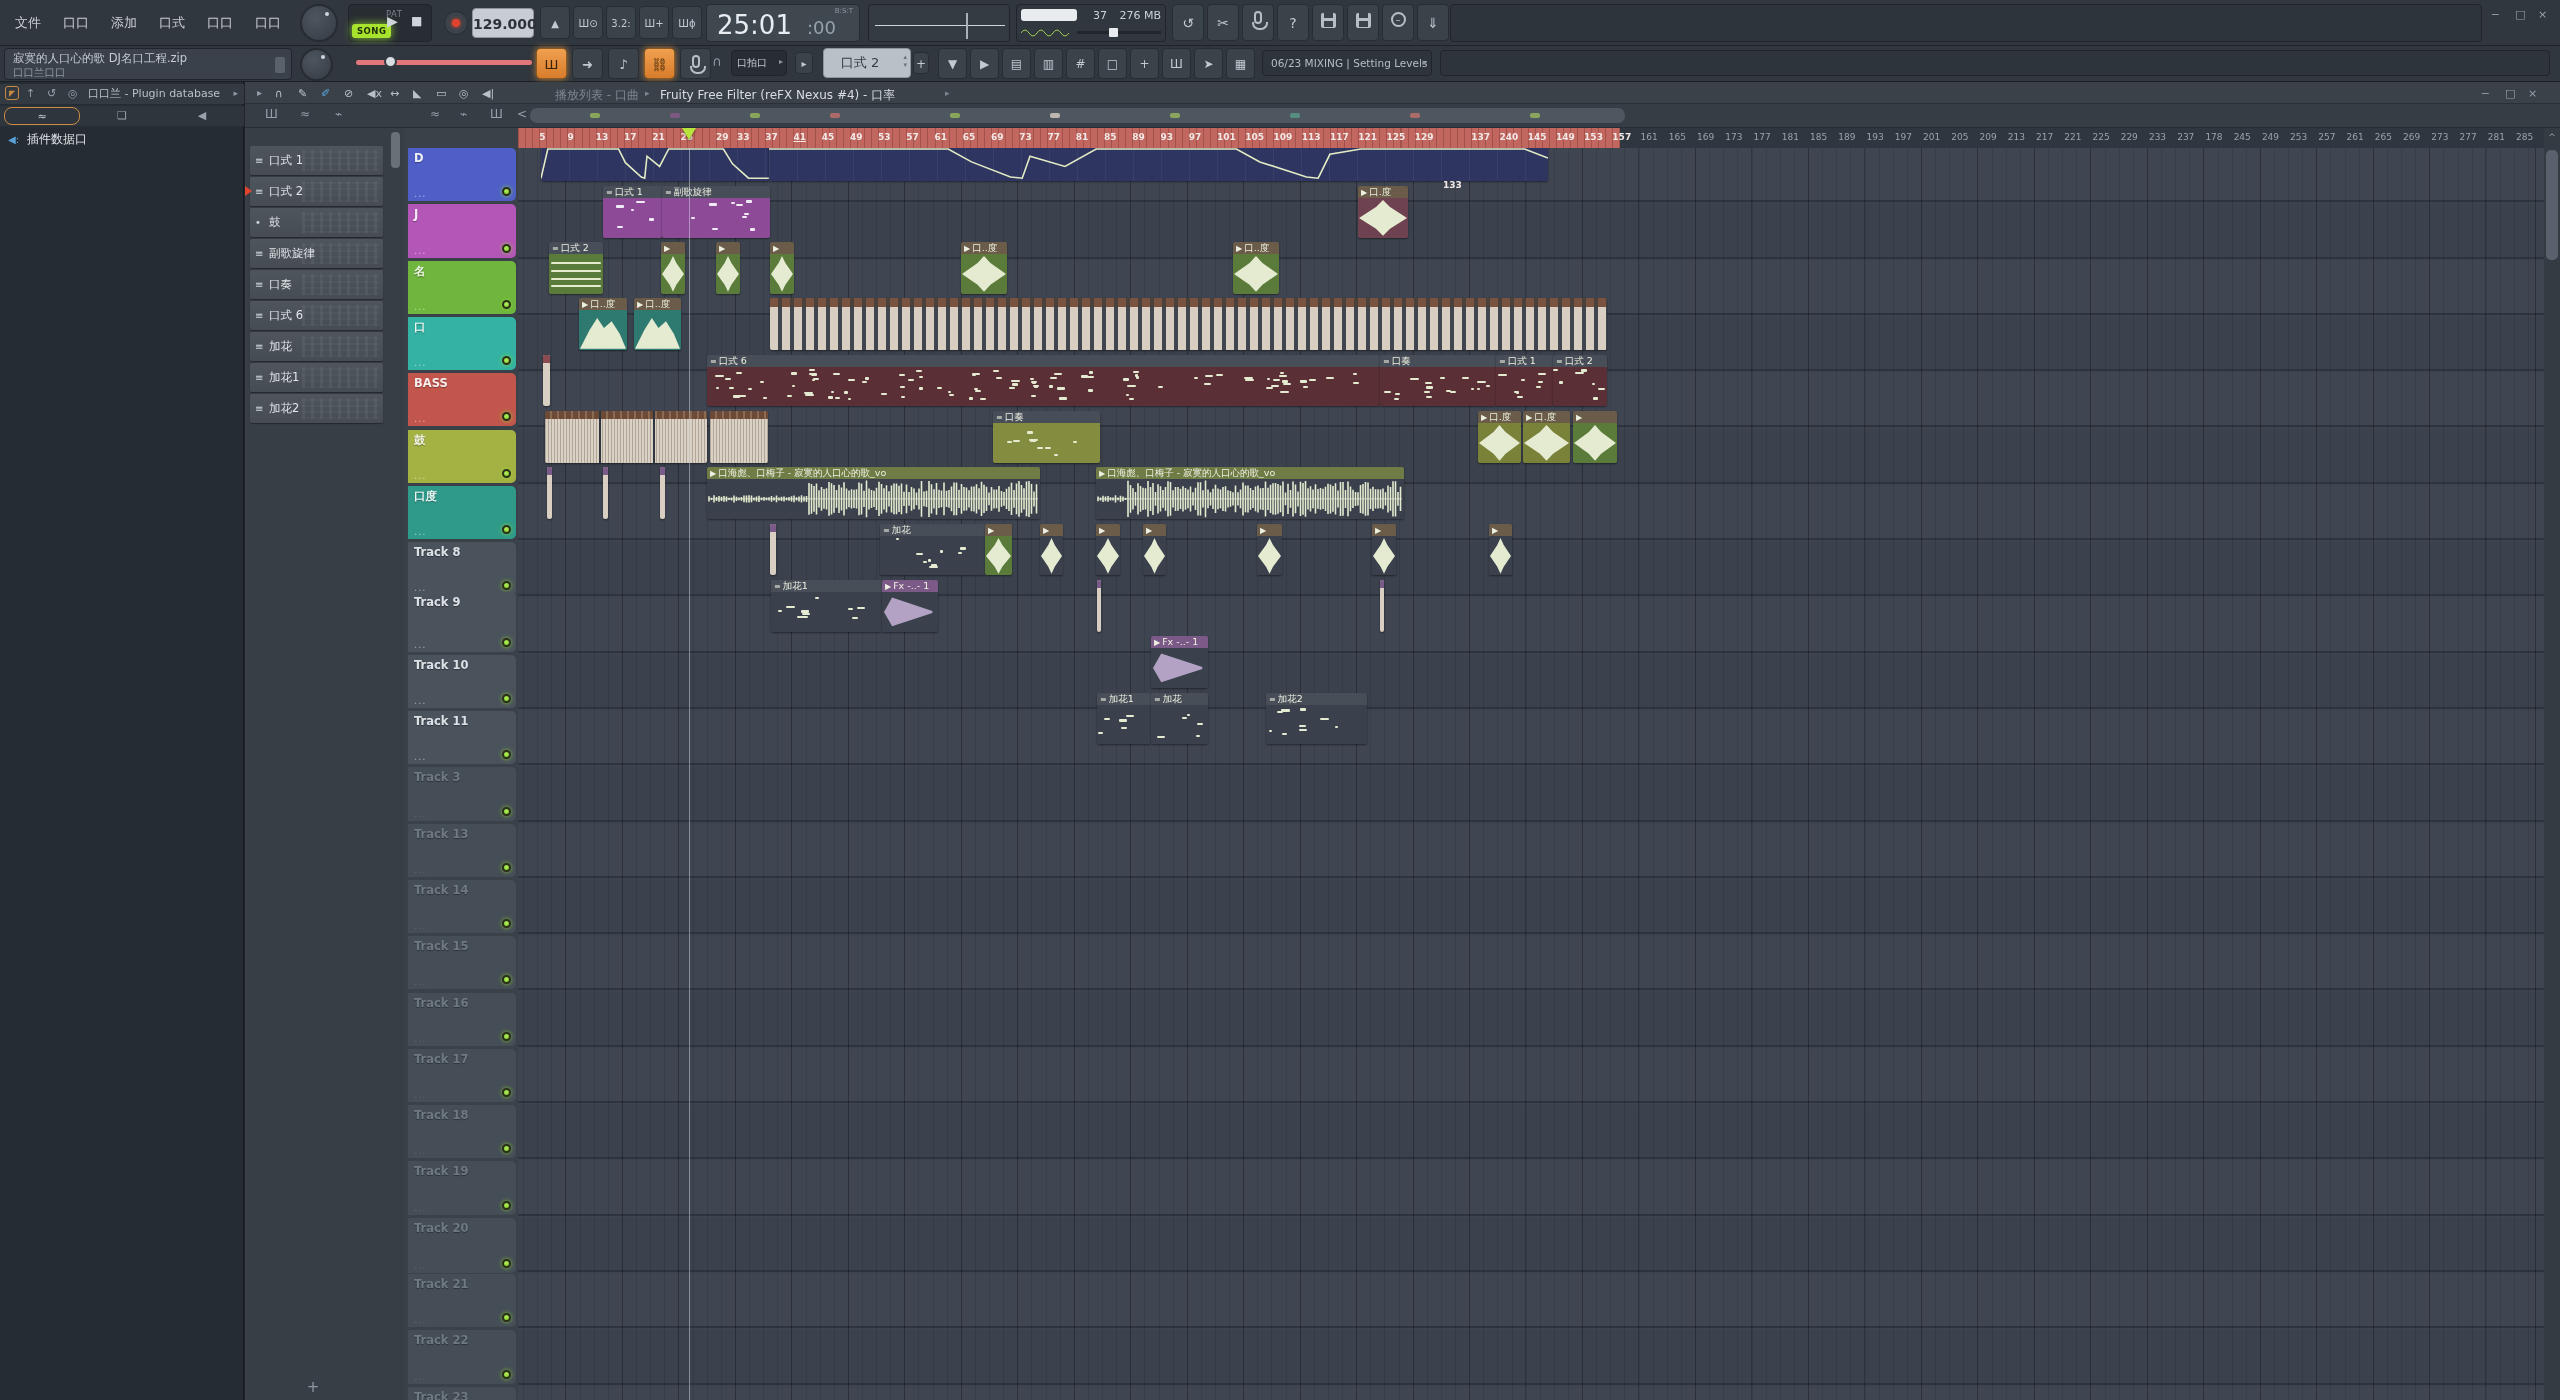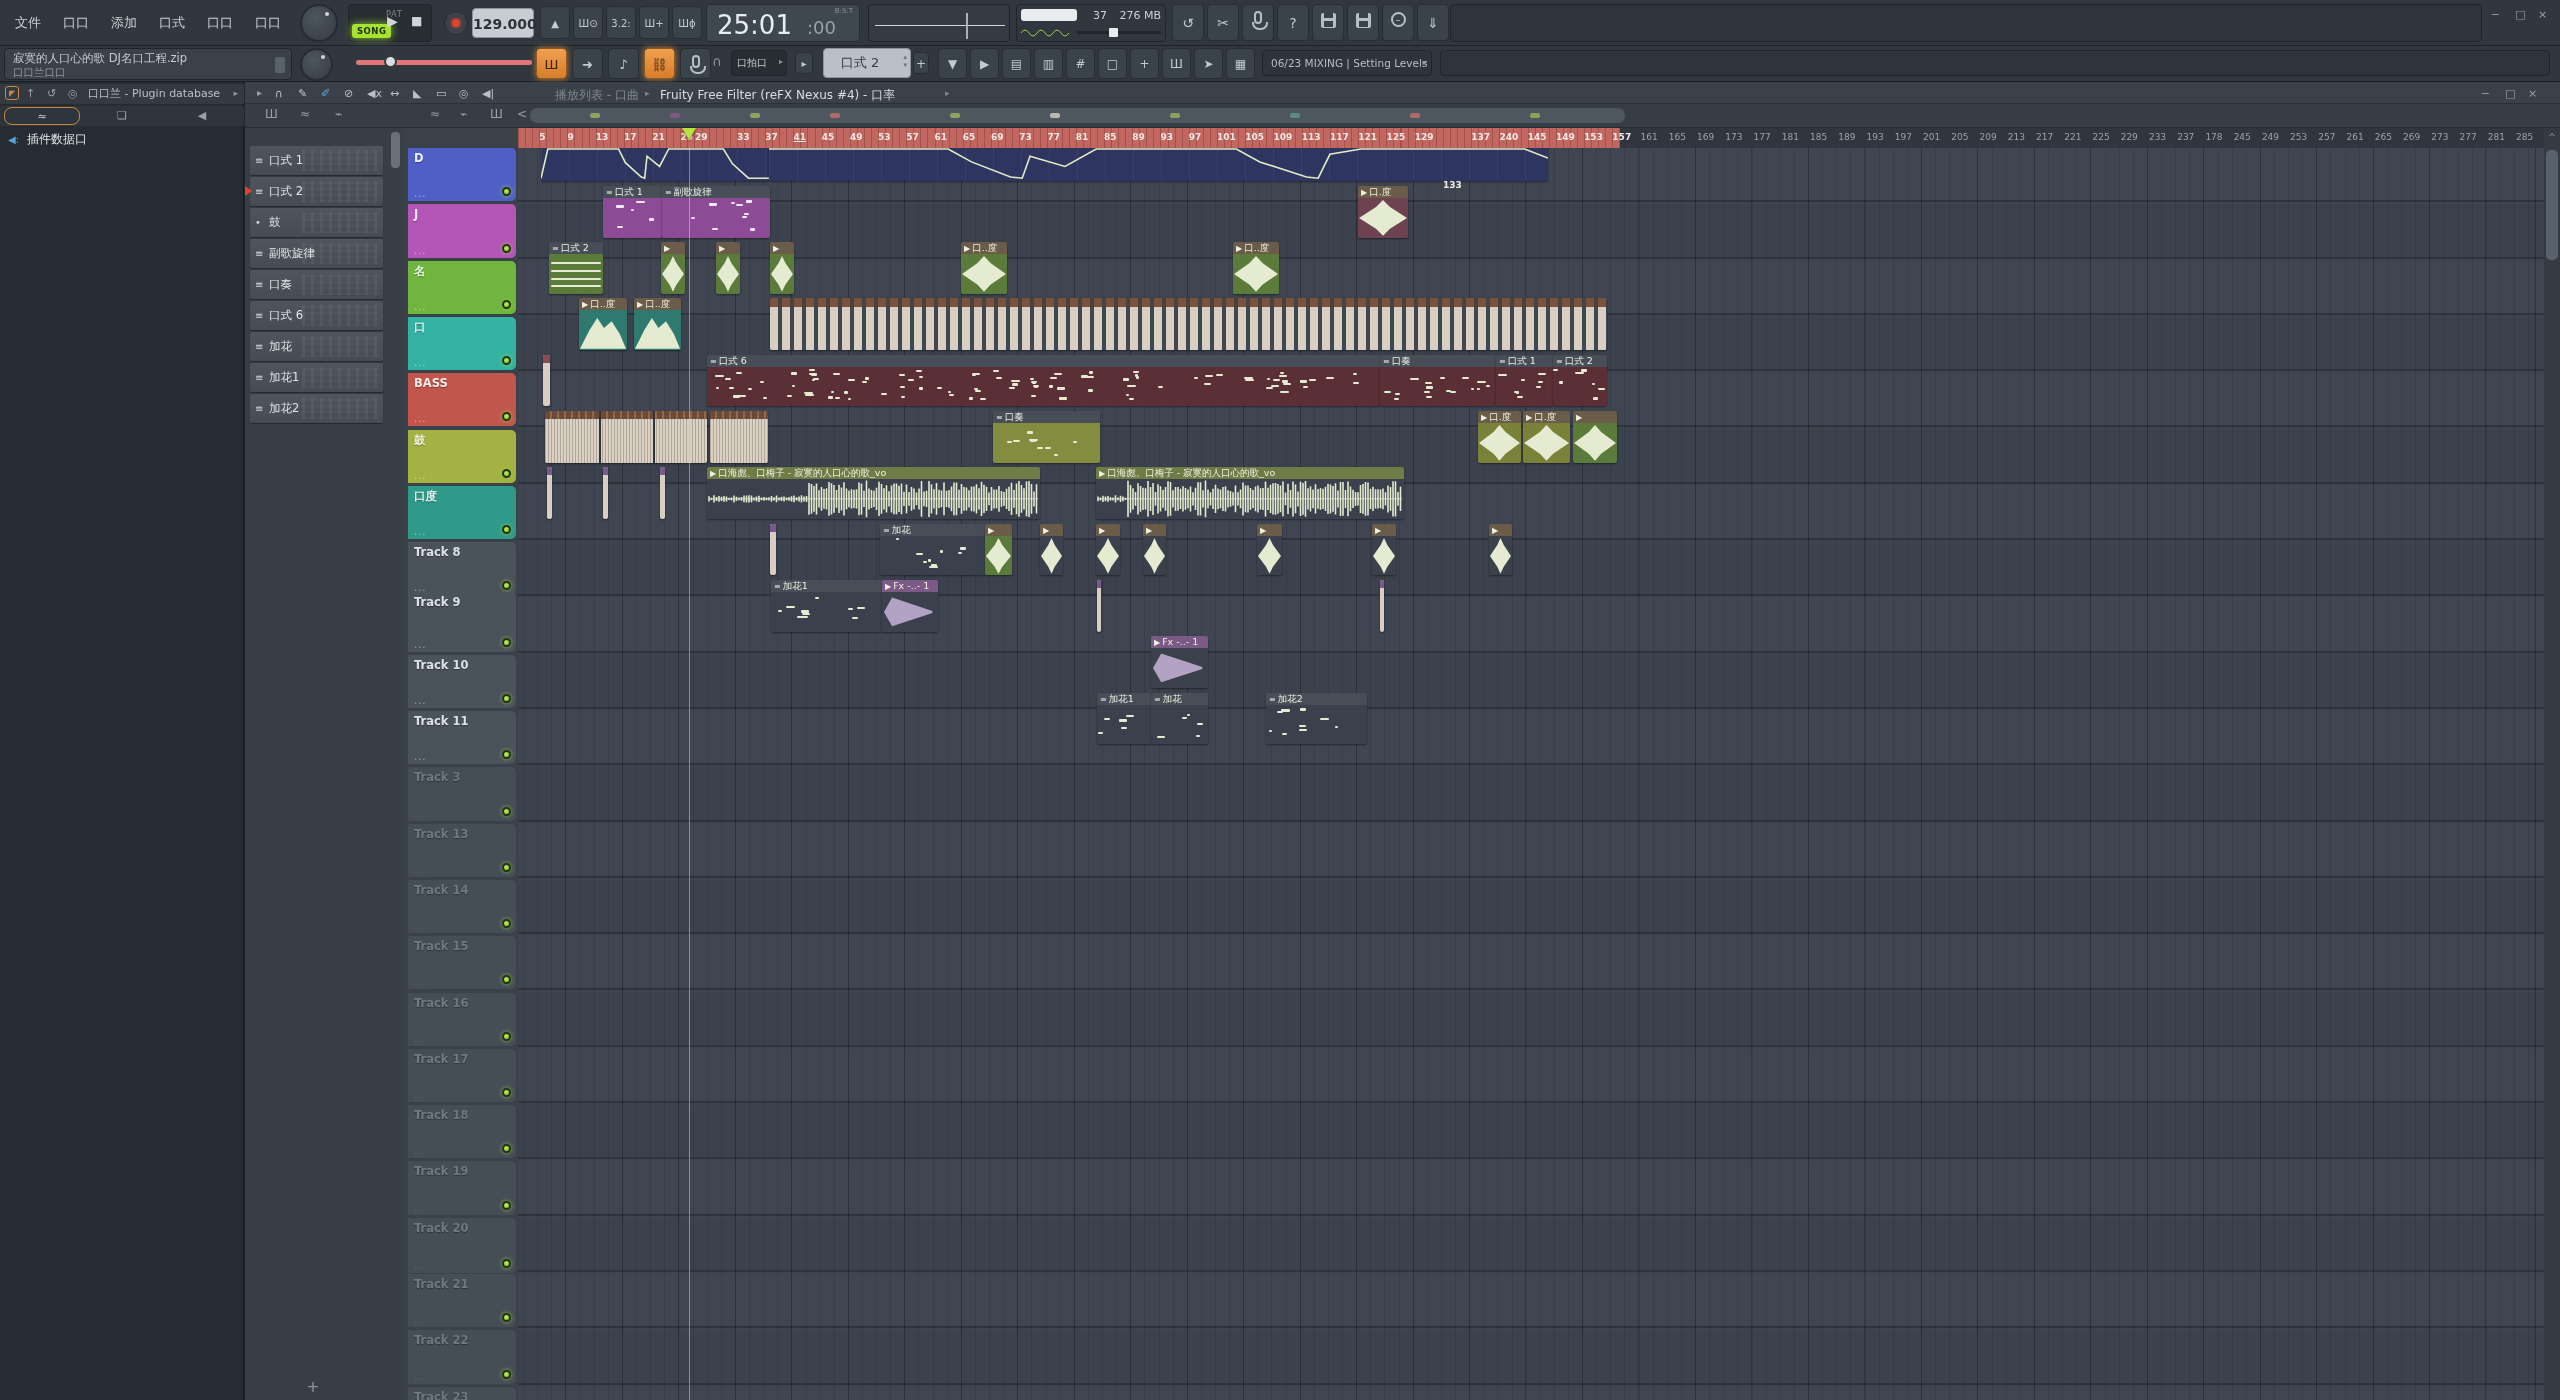--- a/index.html
+++ b/index.html
@@ -891,21 +891,21 @@
         </div>
       <div id="ruler">
         <div id="ruler-red" style="width: 1102px;"></div>
         <div id="ruler-nums" style="position: absolute; left: 0px; top: 0px; width: 100%; height: 100%;">
             <span class="ruler-num red" style="left: 21.24px;">5</span>
             <span class="ruler-num red" style="left: 49.48px;">9</span>
             <span class="ruler-num red" style="left: 77.72px;">13</span>
             <span class="ruler-num red" style="left: 105.96px;">17</span>
             <span class="ruler-num red" style="left: 134.2px;">21</span>
             <span class="ruler-num red" style="left: 162.44px;">25</span>
-            <span class="ruler-num red" style="left: 177px;">29</span>
+            <span class="ruler-num red" style="left: 198px;">29</span>
             <span class="ruler-num red" style="left: 218.92px;">33</span>
             <span class="ruler-num red" style="left: 247.16px;">37</span>
             <span class="ruler-num red" style="left: 275.4px; text-decoration: underline;">41</span>
             <span class="ruler-num red" style="left: 303.64px;">45</span>
             <span class="ruler-num red" style="left: 331.88px;">49</span>
             <span class="ruler-num red" style="left: 360.12px;">53</span>
             <span class="ruler-num red" style="left: 388.36px;">57</span>
             <span class="ruler-num red" style="left: 416.6px;">61</span>
             <span class="ruler-num red" style="left: 444.84px;">65</span>
             <span class="ruler-num red" style="left: 473.08px;">69</span>

